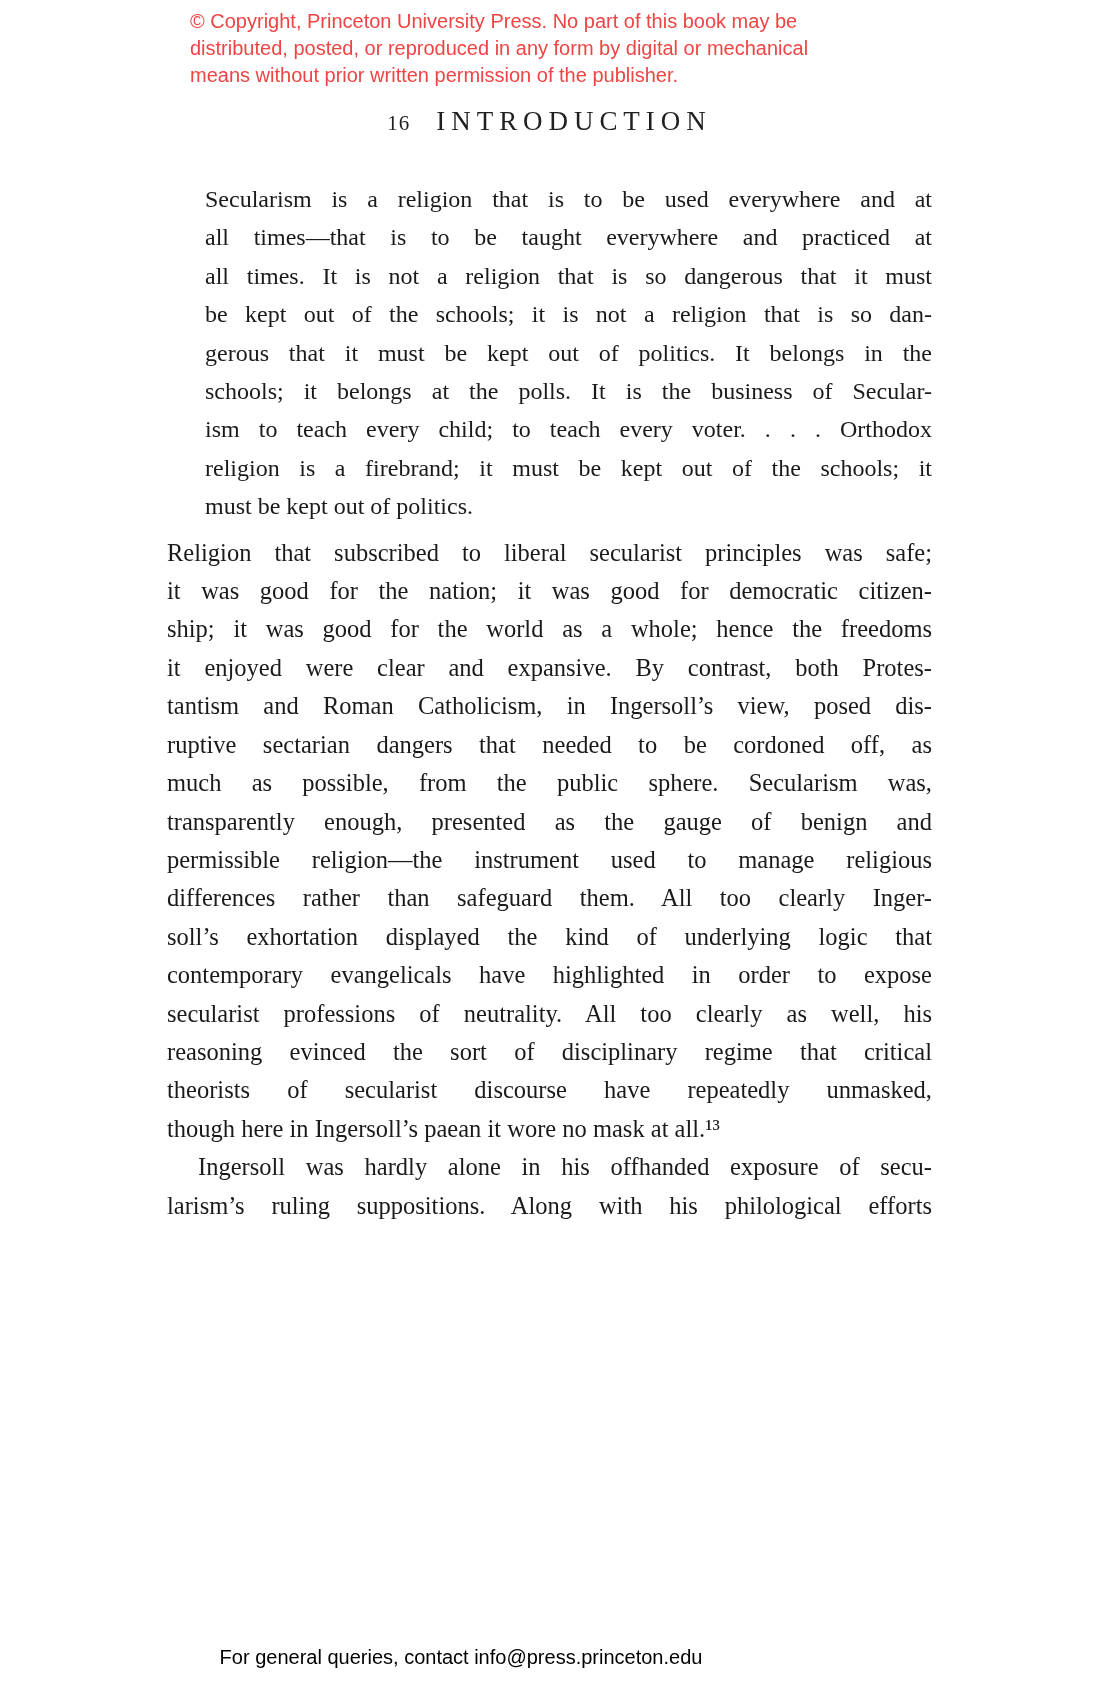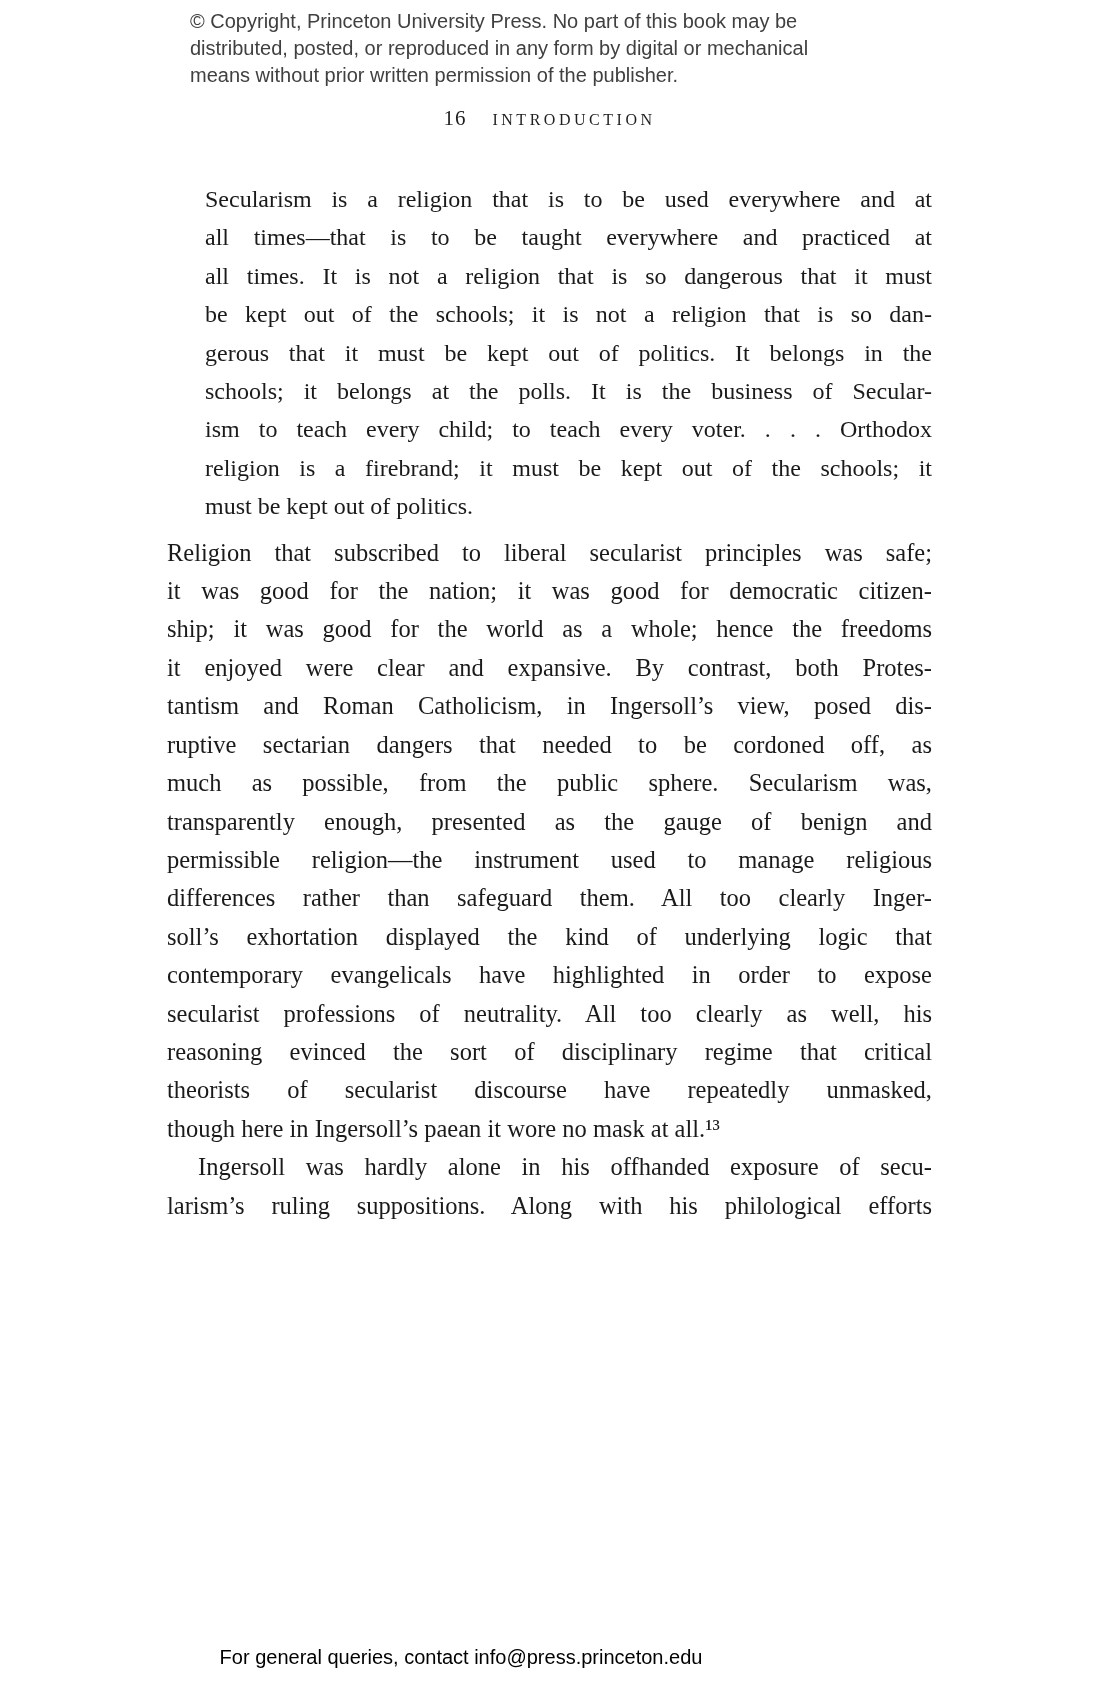--- a/index.html
+++ b/index.html
@@ -16,37 +16,37 @@
     font-family: "Liberation Serif", serif;
     color: #1b1b1b;
   }
   .copyright {
     position: absolute;
     left: 190px;
     top: 8px;
     font-family: "Liberation Sans", sans-serif;
     font-size: 20px;
     line-height: 27px;
-    color: #404040;
+    color: #ef4444;
     letter-spacing: 0px;
   }
   .running-head {
     position: absolute;
     left: 167px;
     top: 106px;
     width: 765px;
     text-align: center;
     color: #1f1f1f;
   }
   .running-head .folio {
     font-size: 21px;
     letter-spacing: 1px;
   }
   .running-head .head-title {
-    font-size: 16px;
+    font-size: 27px;
     letter-spacing: 0.22em;
     margin-left: 26px;
   }
   .text-block {
     position: absolute;
     left: 167px;
     top: 156px;
     width: 765px;
     font-size: 24.5px;
     color: #1a1a1a;

